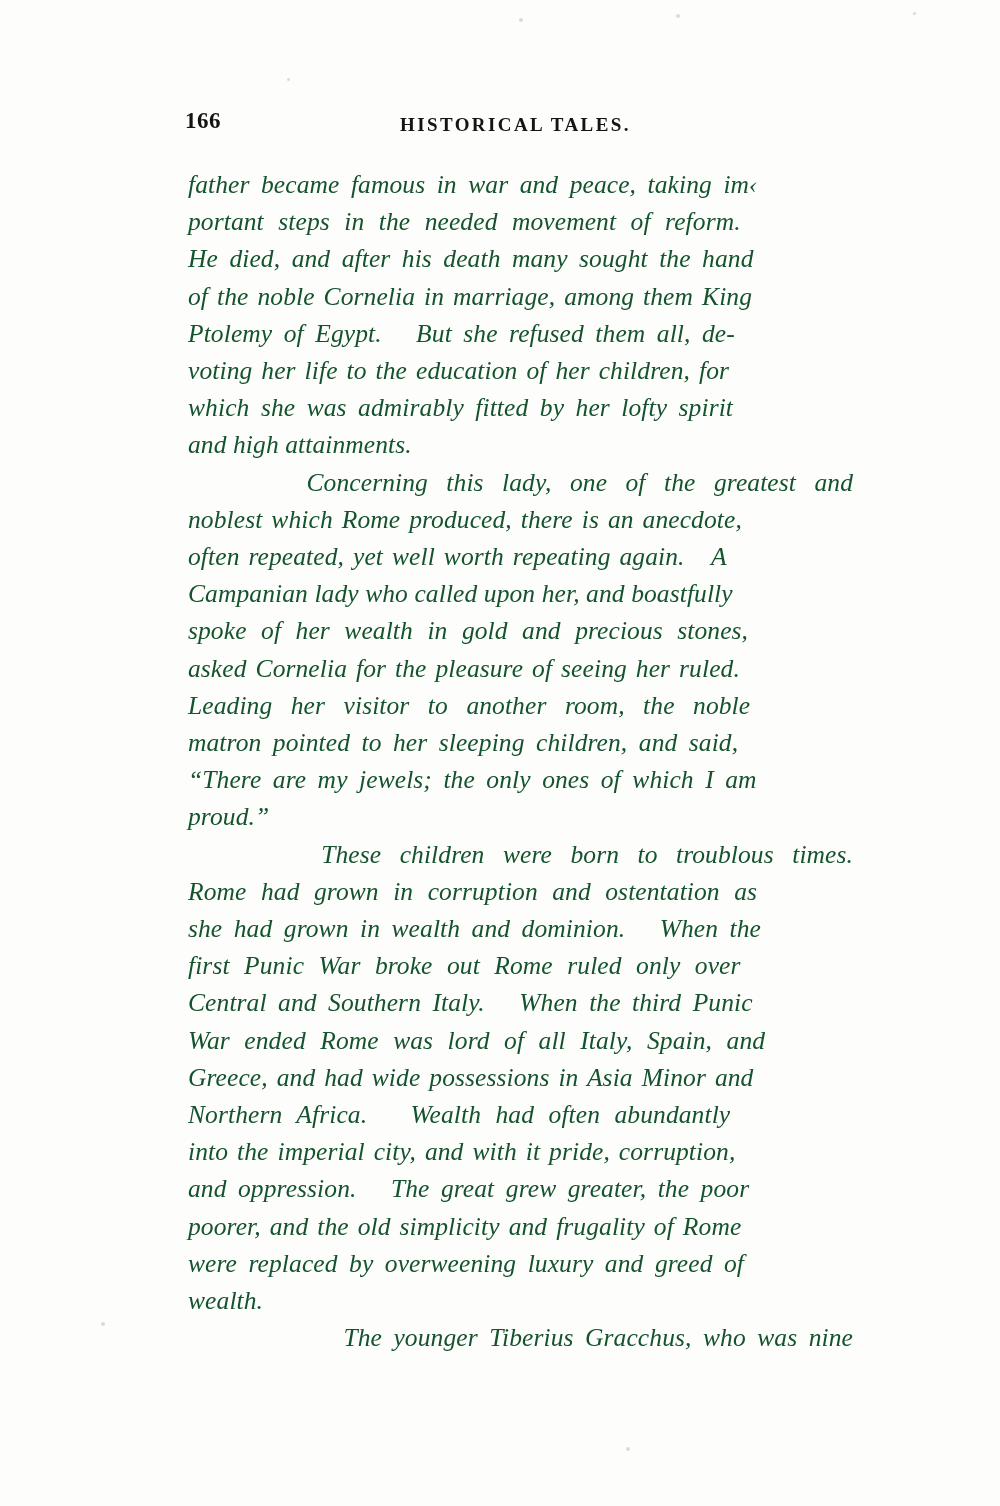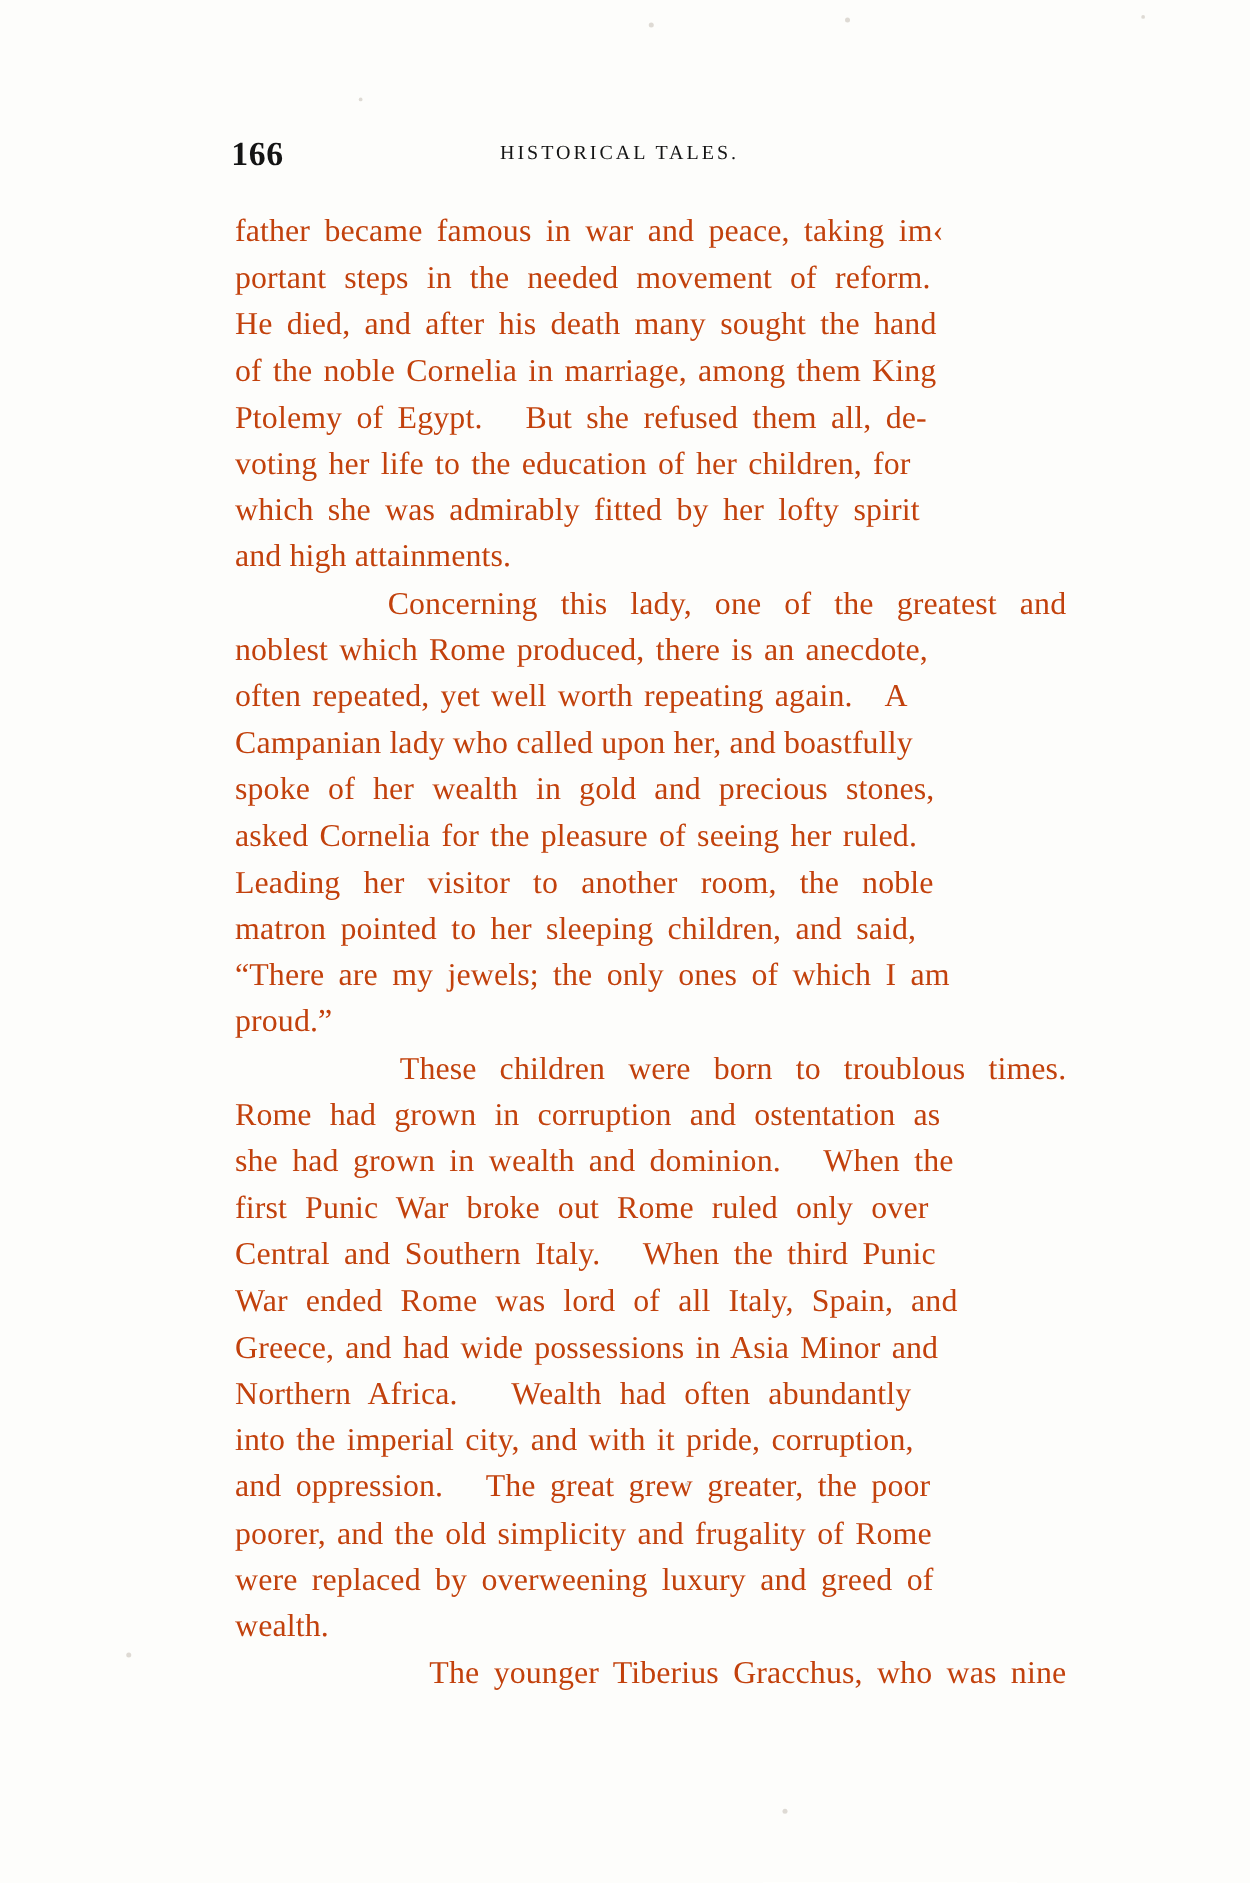--- a/index.html
+++ b/index.html
@@ -33,47 +33,48 @@
     position: absolute;
     top: 108px;
     left: 185px;
     width: 660px;
     height: 34px;
   }
   .page-number {
     position: absolute;
     left: 0;
     top: 0;
-    font-size: 27px;
+    font-size: 23px;
     font-weight: bold;
     letter-spacing: 0.5px;
     color: #141414;
   }
   .running-head {
     position: absolute;
     left: 215px;
     top: 6px;
-    font-size: 16px;
-    font-weight: normal;
+    font-size: 19px;
+    font-weight: bold;
     letter-spacing: 2.4px;
     color: #141414;
   }
   .body-text {
     position: absolute;
     top: 166px;
     left: 188px;
     width: 665px;
   }
   .line {
     display: block;
     font-size: 25.5px;
     line-height: 37.2px;
     white-space: pre;
-    color: #c2410c;
+    color: #14532d;
     letter-spacing: 0.1px;
+    font-style: italic;
   }
   .line.indent {
     padding-left: 36px;
     text-align: right;
   }
   .ws1 { word-spacing: 2.5px; }
   .ws2 { word-spacing: 5px; }
   .ws3 { word-spacing: 8px; }
   .ws4 { word-spacing: 12px; }
 </style>

